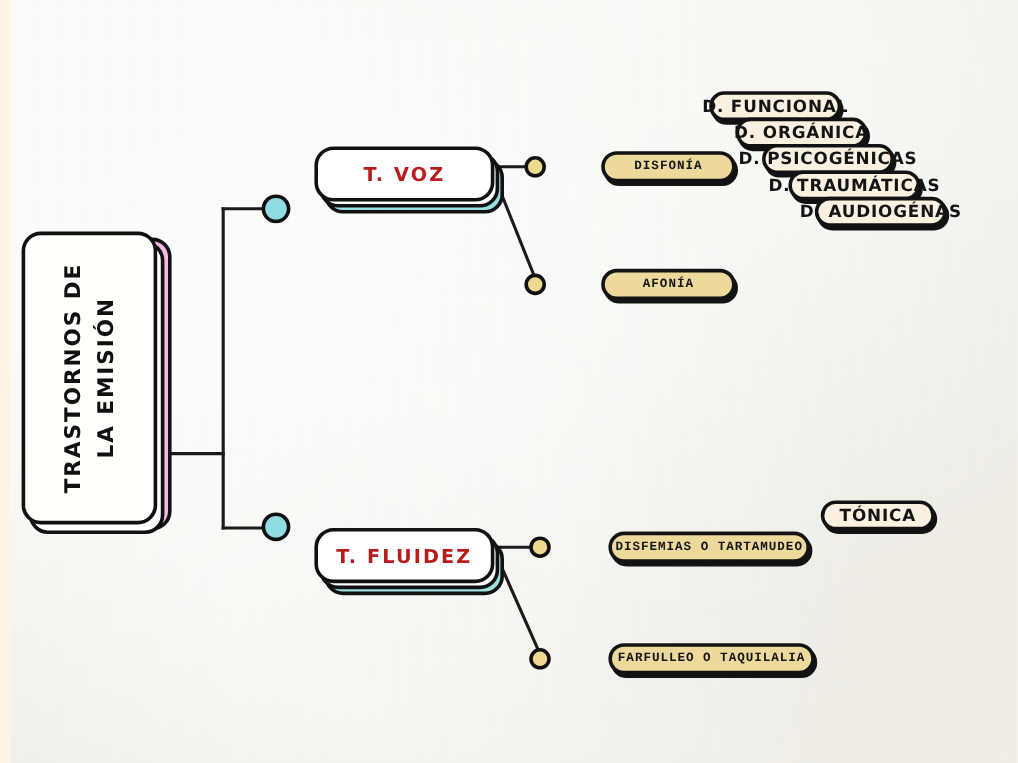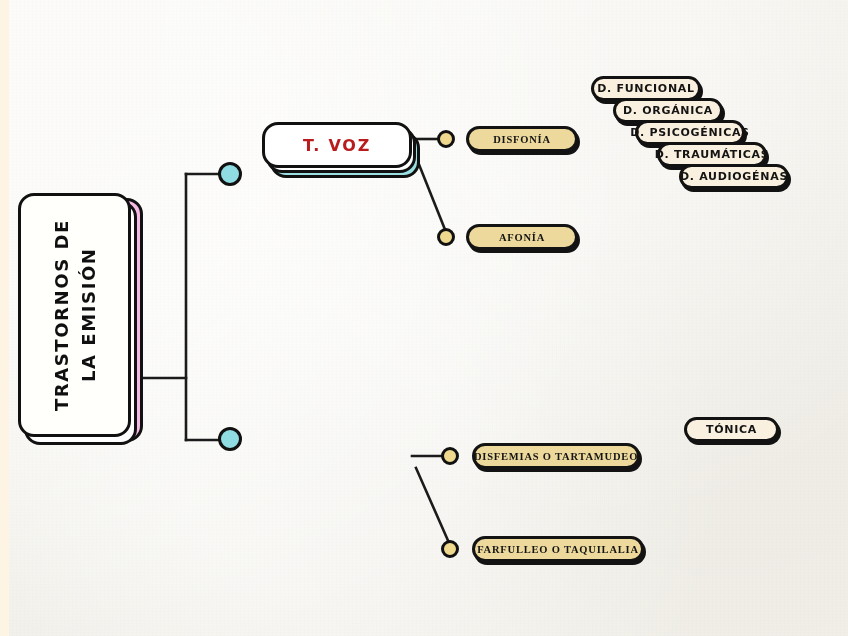--- a/index.html
+++ b/index.html
@@ -187,26 +187,27 @@
     height: 26px;
     background: #ecd99b;
     border: 3px solid #131313;
     border-radius: 14px;
     box-sizing: border-box;
     z-index: 5;
     display: flex;
     align-items: center;
     justify-content: center;
     box-shadow: 2px 3px 0 0 #131313;
-    font-family: Liberation Serif, serif;
+    font-family: Liberation Mono, monospace;
     font-weight: 700;
     font-size: 10.5px;
     letter-spacing: 0.8px;
     color: #141414;
     white-space: nowrap;
+    margin-left: 35px;
   }
   #pill-disfonia { left: 466px; top: 126px; width: 112px; }
   #pill-afonia   { left: 466px; top: 224px; width: 112px; text-align: center; }
   #pill-disfemias { left: 472px; top: 443px; width: 168px; }
   #pill-farfulleo { left: 472px; top: 536px; width: 172px; }
 
   
   .dot {
     position: absolute;
     width: 18px;
@@ -236,21 +237,21 @@
     background: #faf0df;
     border: 3px solid #121212;
     border-radius: 13px;
     box-sizing: border-box;
     display: flex;
     align-items: center;
     justify-content: center;
     box-shadow: 2px 3px 0 0 #121212;
     font-family: "DejaVu Sans", sans-serif;
     font-weight: 700;
-    font-size: 11px;
+    font-size: 14px;
     letter-spacing: 0.7px;
     color: #141414;
     white-space: nowrap;
   }
   #cascade-voz { left: 591px; top: 76px; width: 200px; height: 118px; }
   #cascade-voz .casc-item { width: 110px; }
   #cascade-fluidez { left: 684px; top: 417px; width: 130px; height: 72px; }
   #cascade-fluidez .casc-item { width: 95px; }
 </style>
 </head>
@@ -289,20 +290,25 @@
 LA EMISIÓN</span>
     </div>
   </div>
 
   <div class="node branch" id="branch-voz">
     <div class="sh"></div>
     <div class="sh2"></div>
     <div class="face">T. VOZ</div>
   </div>
 
+  <div class="node branch" id="branch-fluidez">
+    <div class="sh"></div>
+    <div class="sh2"></div>
+    <div class="face">T. FLUIDEZ</div>
+  </div>
 
   <div class="dot cyan" id="dot-voz-branch"></div>
   <div class="dot cyan" id="dot-fluidez-branch"></div>
 
   <div class="dot gold" id="dot-disfonia"></div>
   <div class="dot gold" id="dot-afonia"></div>
   <div class="dot gold" id="dot-disfemias"></div>
   <div class="dot gold" id="dot-farfulleo"></div>
 
   <div class="pill" id="pill-disfonia">DISFONÍA</div>

